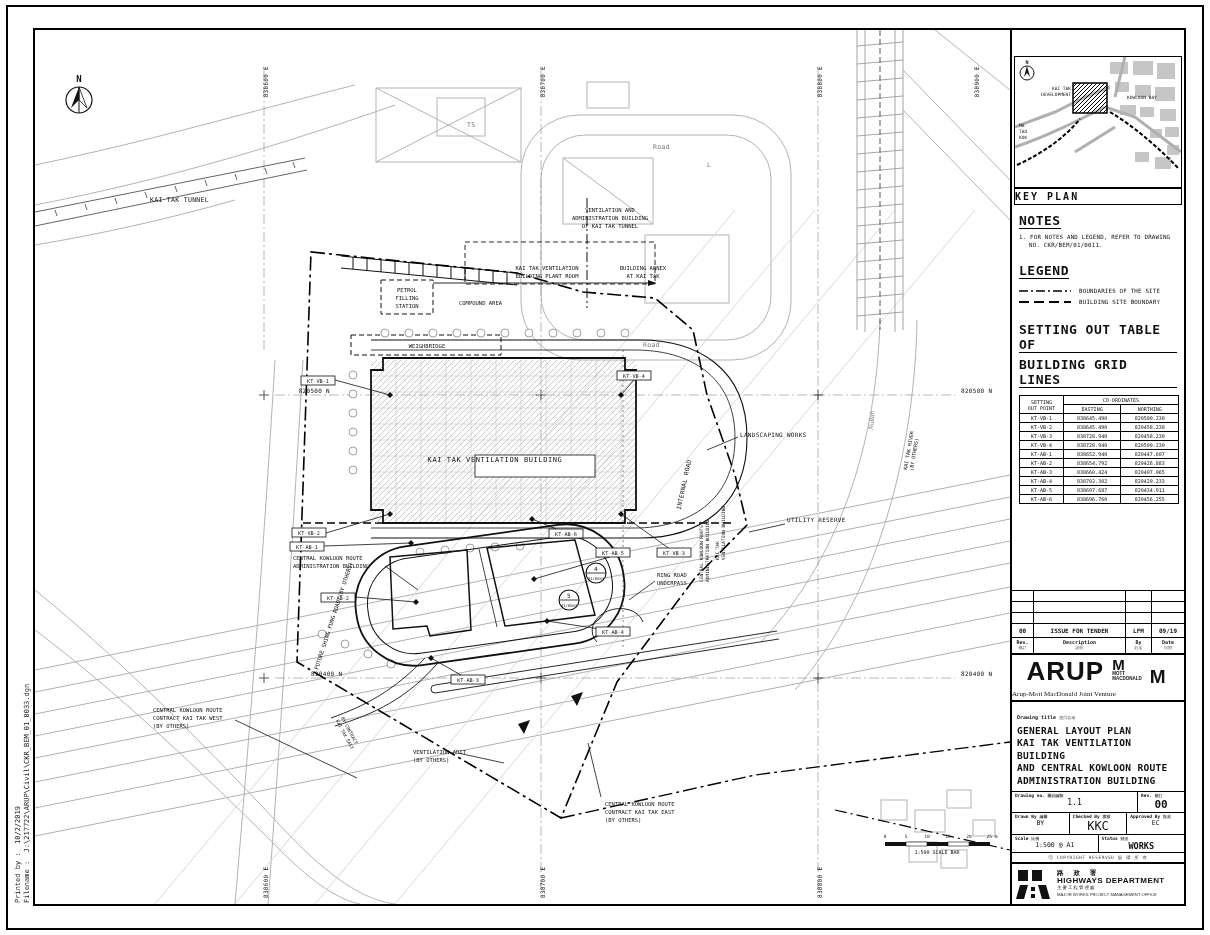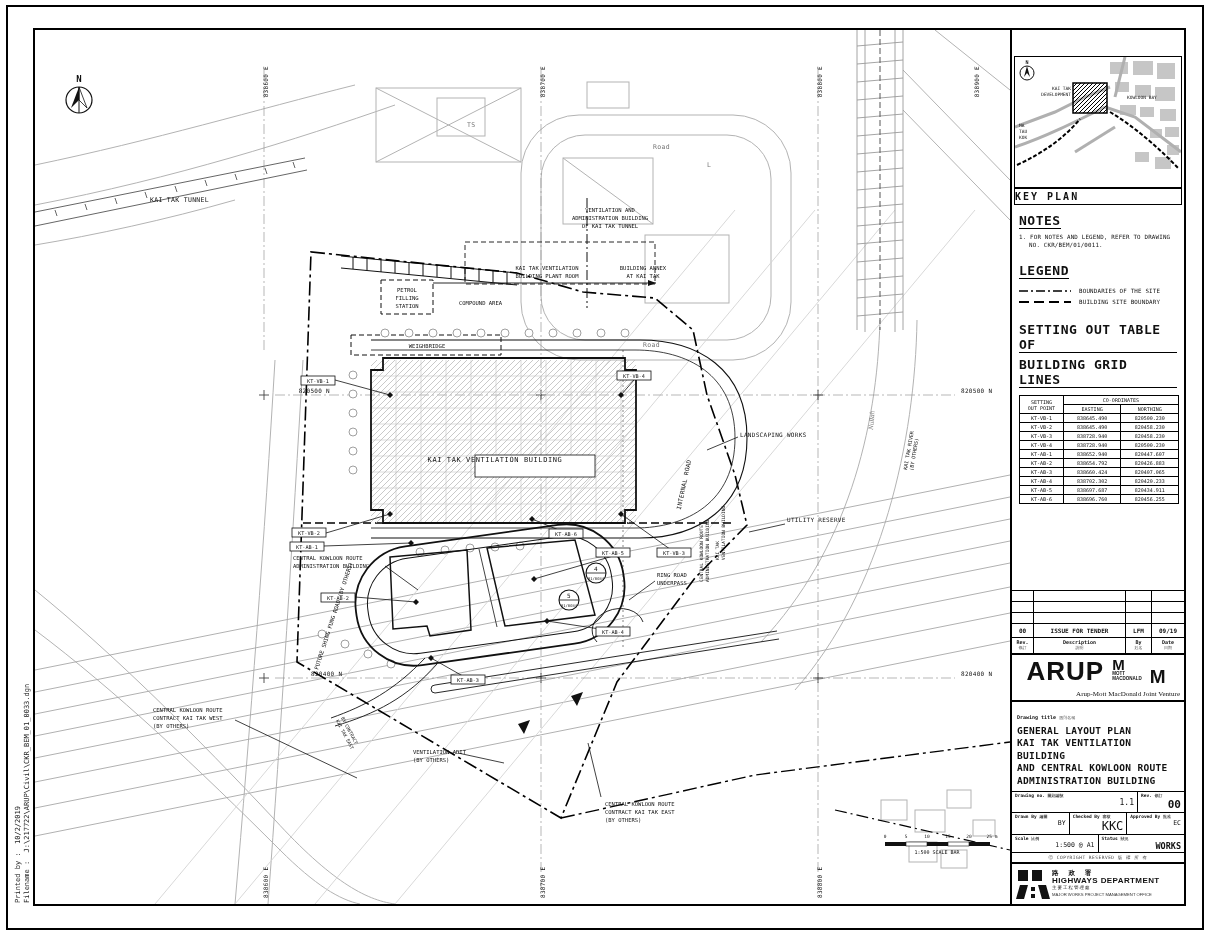--- a/index.html
+++ b/index.html
@@ -29,21 +29,21 @@
   .rev .c{border-right:1px solid #000;box-sizing:border-box;font-size:6px;display:flex;align-items:center;justify-content:center;}
   .rev .c:last-child{border-right:none;}
   .rev .c1{width:22px;}.rev .c2{width:92px;}.rev .c3{width:26px;}.rev .c4{flex:1;}
   .rev .empty{height:10px;}
   .rev .data{height:13px;font-weight:bold;}
   .rev .hdr{height:15px;background:#fff;}
   .hdr .lbl{display:flex;flex-direction:column;align-items:center;line-height:6px;}
   .hdr .lbl .en{font-size:5px;font-weight:bold;}
   .hdr .lbl .zh{font-size:4px;color:#555;}
   
-  .firm{border-top:1px solid #000;padding:3px 4px 2px 0;text-align:right;}
+  .firm{border-top:1px solid #000;padding:3px 4px 2px 0;text-align:left;}
   .firm-logos{display:flex;align-items:flex-start;justify-content:center;gap:8px;}
   .arup{font-family:"Liberation Sans",sans-serif;font-weight:bold;font-size:26px;letter-spacing:1px;line-height:26px;}
   .mm1{display:flex;flex-direction:column;align-items:flex-start;line-height:7px;margin-top:0;}
   .mm1 .m{font-family:"Liberation Sans",sans-serif;font-weight:bold;font-size:15px;line-height:13px;}
   .mm1 .t{font-family:"Liberation Sans",sans-serif;font-weight:bold;font-size:4.5px;line-height:5px;}
   .mm2{font-family:"Liberation Sans",sans-serif;font-weight:bold;font-size:19px;margin-top:8px;}
   .jv{font-family:"Liberation Serif",serif;font-size:7px;margin-top:2px;}
   
   .block{border-top:2px solid #000;padding:2px 5px 4px 5px;}
   .blk-label .en{font-size:5px;font-weight:bold;}
@@ -51,26 +51,26 @@
   .serif{font-family:"Liberation Serif",serif;}
   .contract{font-size:8.5px;margin-top:3px;}
   .ptitle{font-size:8.5px;margin-top:4px;line-height:10px;}
   .dtitle{font-size:9.5px;font-weight:bold;line-height:12.5px;letter-spacing:.3px;margin-top:2px;}
   
   .grid-row{display:flex;border-top:1px solid #000;}
   .cell{border-right:1px solid #000;box-sizing:border-box;padding:1px 3px;position:relative;}
   .cell:last-child{border-right:none;}
   .cell .lab{font-size:4.5px;font-weight:bold;}
   .cell .lab .zh{font-size:4px;color:#555;}
-  .cell .val{text-align:right;font-size:8px;}
+  .cell .val{text-align:center;font-size:8px;}
   .cell .val.big{font-size:11px;font-weight:bold;}
   .cell .val.bold{font-weight:bold;}
   .copy-row{border-top:1px solid #000;text-align:center;font-size:4.5px;color:#444;padding:2px 0;letter-spacing:.5px;}
   
-  .hyd{border-top:2px solid #000;display:flex;align-items:center;padding:4px 4px;}
+  .hyd{border-top:2px solid #000;display:flex;align-items:center;padding:4px 4px;gap:5px;}
   .hyd-text{line-height:7px;}
   .hyd-text .zh1{font-size:6.5px;font-weight:bold;letter-spacing:3px;}
   .hyd-text .en1{font-size:8px;font-weight:bold;font-family:"Liberation Sans",sans-serif;letter-spacing:.4px;}
   .hyd-text .zh2{font-size:4.5px;letter-spacing:1px;}
   .hyd-text .en2{font-size:4.2px;font-family:"Liberation Sans",sans-serif;color:#333;}
   
   text{font-family:"DejaVu Sans Mono",monospace;fill:#111;}
   .t65{font-size:6.5px;letter-spacing:.3px;}
   .t6{font-size:6px;letter-spacing:.3px;}
   .t55{font-size:5.5px;}

